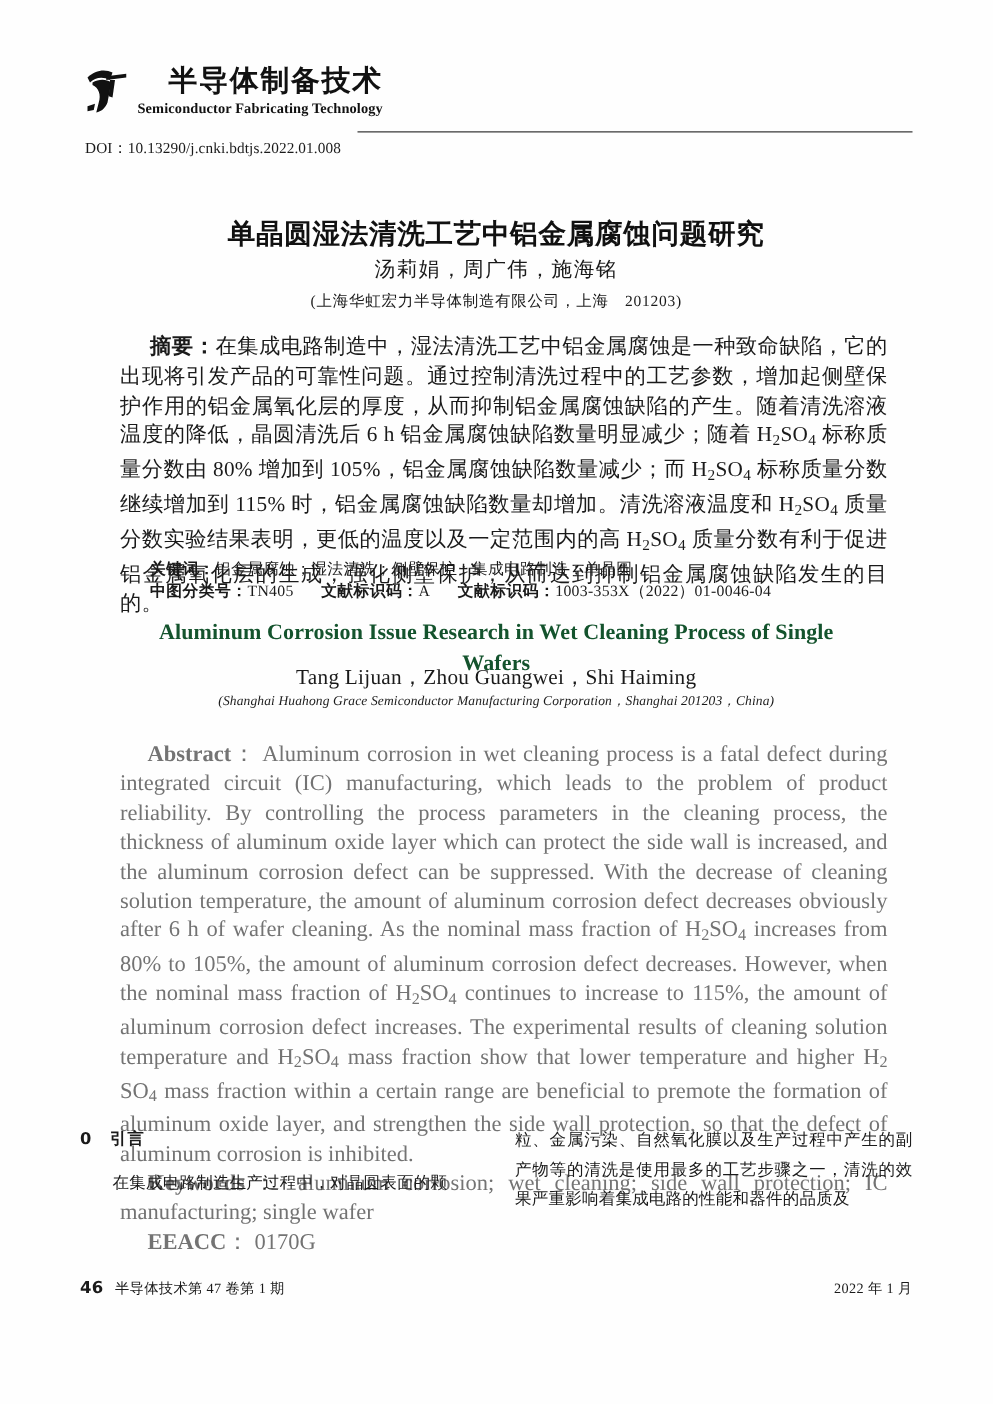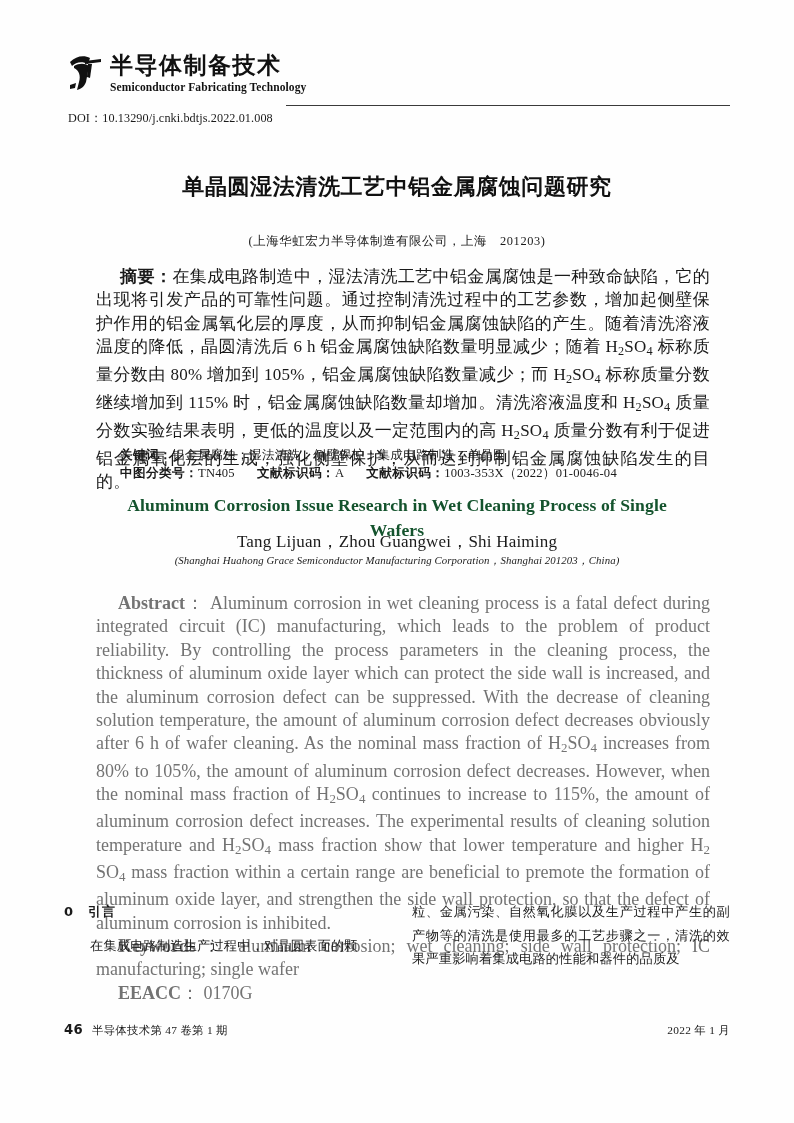--- a/index.html
+++ b/index.html
@@ -25,20 +25,21 @@
     background: #fefefe;
   }
 
   
   .masthead {
     position: absolute;
     left: 68px;
     top: 52px;
     right: 64px;
     height: 60px;
+    text-align: right;
   }
   .brand-row {
     display: flex;
     align-items: flex-end;
     gap: 8px;
   }
   .logo-mark {
     width: 34px;
     height: 40px;
     flex: 0 0 34px;
@@ -269,20 +270,21 @@
         <span class="brand-cn">半导体制备技术</span>
         <span class="brand-en">Semiconductor Fabricating Technology</span>
       </span>
     </div>
     <div class="masthead-rule"></div>
   </div>
 
   <div class="doi">DOI：10.13290/j.cnki.bdtjs.2022.01.008</div>
 
   <h1 class="title-cn">单晶圆湿法清洗工艺中铝金属腐蚀问题研究</h1>
+  <div class="authors-cn">汤莉娟，周广伟，施海铭</div>
   <div class="affil-cn">(上海华虹宏力半导体制造有限公司，上海　201203)</div>
 
   <div class="abs-cn">
     <p class="lead"><span class="lbl-b">摘要：</span><span>在集成电路制造中，湿法清洗工艺中铝金属腐蚀是一种致命缺陷，它的出现将引发产品的可靠性问题。通过控制清洗过程中的工艺参数，增加起侧壁保护作用的铝金属氧化层的厚度，从而抑制铝金属腐蚀缺陷的产生。随着清洗溶液温度的降低，晶圆清洗后 6 h 铝金属腐蚀缺陷数量明显减少；随着 H</span><sub>2</sub><span>SO</span><sub>4</sub><span> 标称质量分数由 80% 增加到 105%，铝金属腐蚀缺陷数量减少；而 H</span><sub>2</sub><span>SO</span><sub>4</sub><span> 标称质量分数继续增加到 115% 时，铝金属腐蚀缺陷数量却增加。清洗溶液温度和 H</span><sub>2</sub><span>SO</span><sub>4</sub><span> 质量分数实验结果表明，更低的温度以及一定范围内的高 H</span><sub>2</sub><span>SO</span><sub>4</sub><span> 质量分数有利于促进铝金属氧化层的生成，强化侧壁保护，从而达到抑制铝金属腐蚀缺陷发生的目的。</span></p>
   </div>
 
   <div class="meta-cn">
     <div class="row"><span class="lbl-b">关键词：</span><span>铝金属腐蚀；湿法清洗；侧壁保护；集成电路制造；单晶圆</span></div>
     <div class="row"><span class="lbl-b">中图分类号：</span><span>TN405</span><span class="gap"></span><span class="lbl-b">文献标识码：</span><span>A</span><span class="gap"></span><span class="lbl-b">文献标识码：</span><span>1003-353X（2022）01-0046-04</span></div>
   </div>

